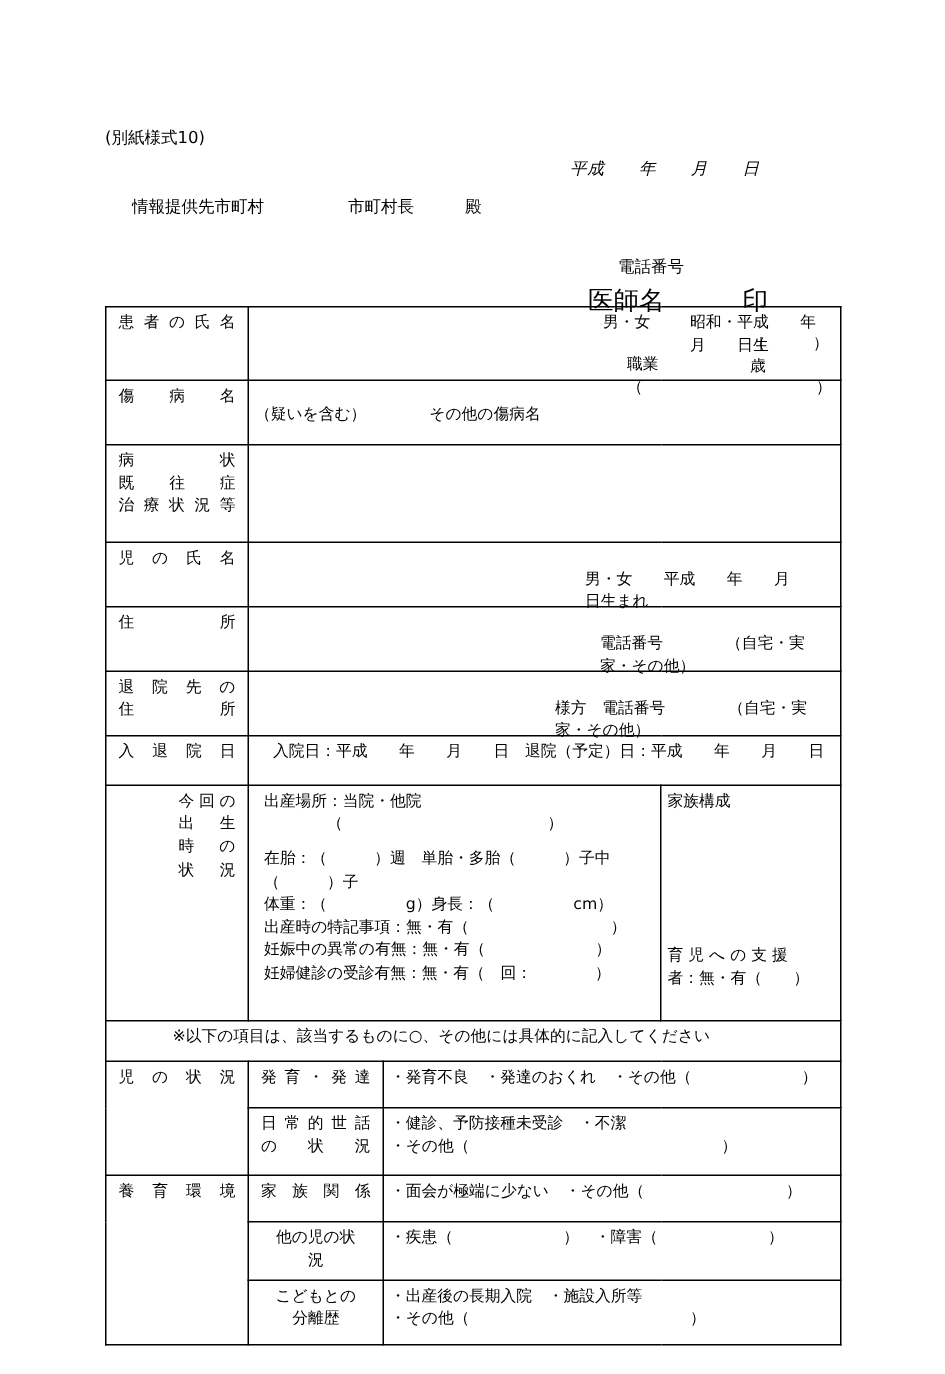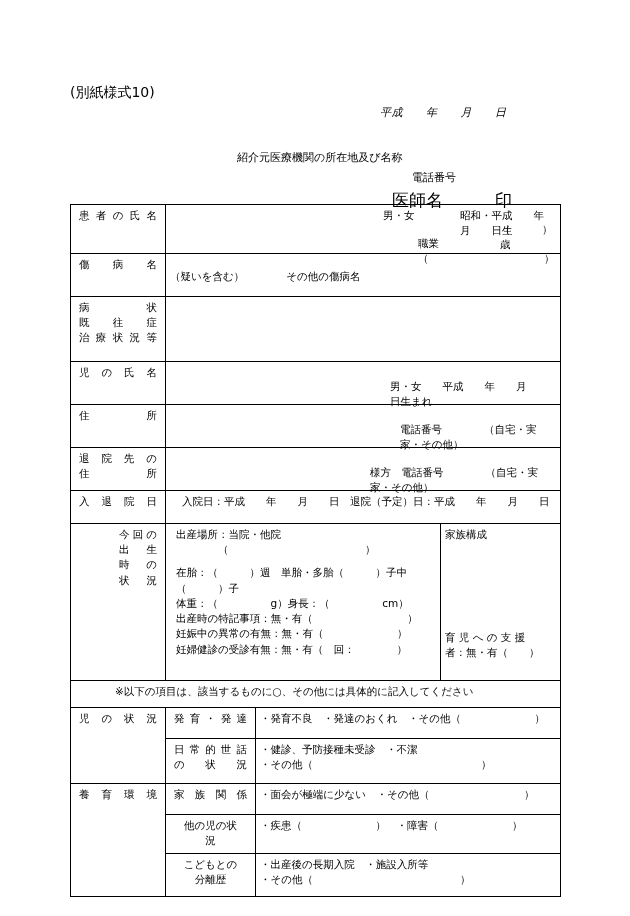--- a/index.html
+++ b/index.html
@@ -19,21 +19,21 @@
   .page {
     position: absolute;
     left: 0; top: 0;
     width: 630px;
     height: 916px;
   }
   .form-no {
     position: absolute;
     left: 70px;
     top: 84px;
-    font-size: 14px;
+    font-size: 11px;
   }
   .date-line {
     position: absolute;
     left: 380px;
     top: 105px;
     font-size: 11px;
     letter-spacing: 0.5px;
     font-style: italic;
   }
   .to-line {
@@ -100,22 +100,24 @@
 </style>
 </head>
 <body>
 
 <div class="page">
 
   <div class="form-no">(別紙様式10)</div>
 
   <div class="date-line">平成　　年　　月　　日</div>
 
-
-  <div class="ref-line">紹介元医療機関の所在地及び名称</div>
+  <div class="to-line">
+    <span>情報提供先市町村</span><span class="sp1"></span><span>市町村長</span><span class="sp2"></span><span>殿</span>
+  </div>
+
 
   <div class="tel-line">電話番号</div>
 
   <div class="doc-line">
     <span>医師名</span><span class="inkan">印</span>
   </div>
 
   <table class="main">
     <colgroup>
       <col style="width:95px">
@@ -124,21 +126,21 @@
       <col style="width:120px">
     </colgroup>
 
     <tbody>
         <tr>
       <td class="lbl vmid">
         <span class="justify">患者の氏名</span>
       </td>
       <td colspan="3">
         <div style="height:14px; position:relative;">
-          <span style="position:absolute; left:213px;">男・女</span>
+          <span style="position:absolute; left:232px;">男・女</span>
           <span style="position:absolute; left:290px;">昭和・平成　　年　　月　　日生</span>
         </div>
         <div style="height:14px; position:relative;">
           <span style="position:absolute; left:330px;">（　　　）歳</span>
         </div>
         <div style="height:14px; position:relative;">
           <span style="position:absolute; left:248px;">職業（　　　　　　　　　　　）</span>
         </div>
       </td>
     </tr>

